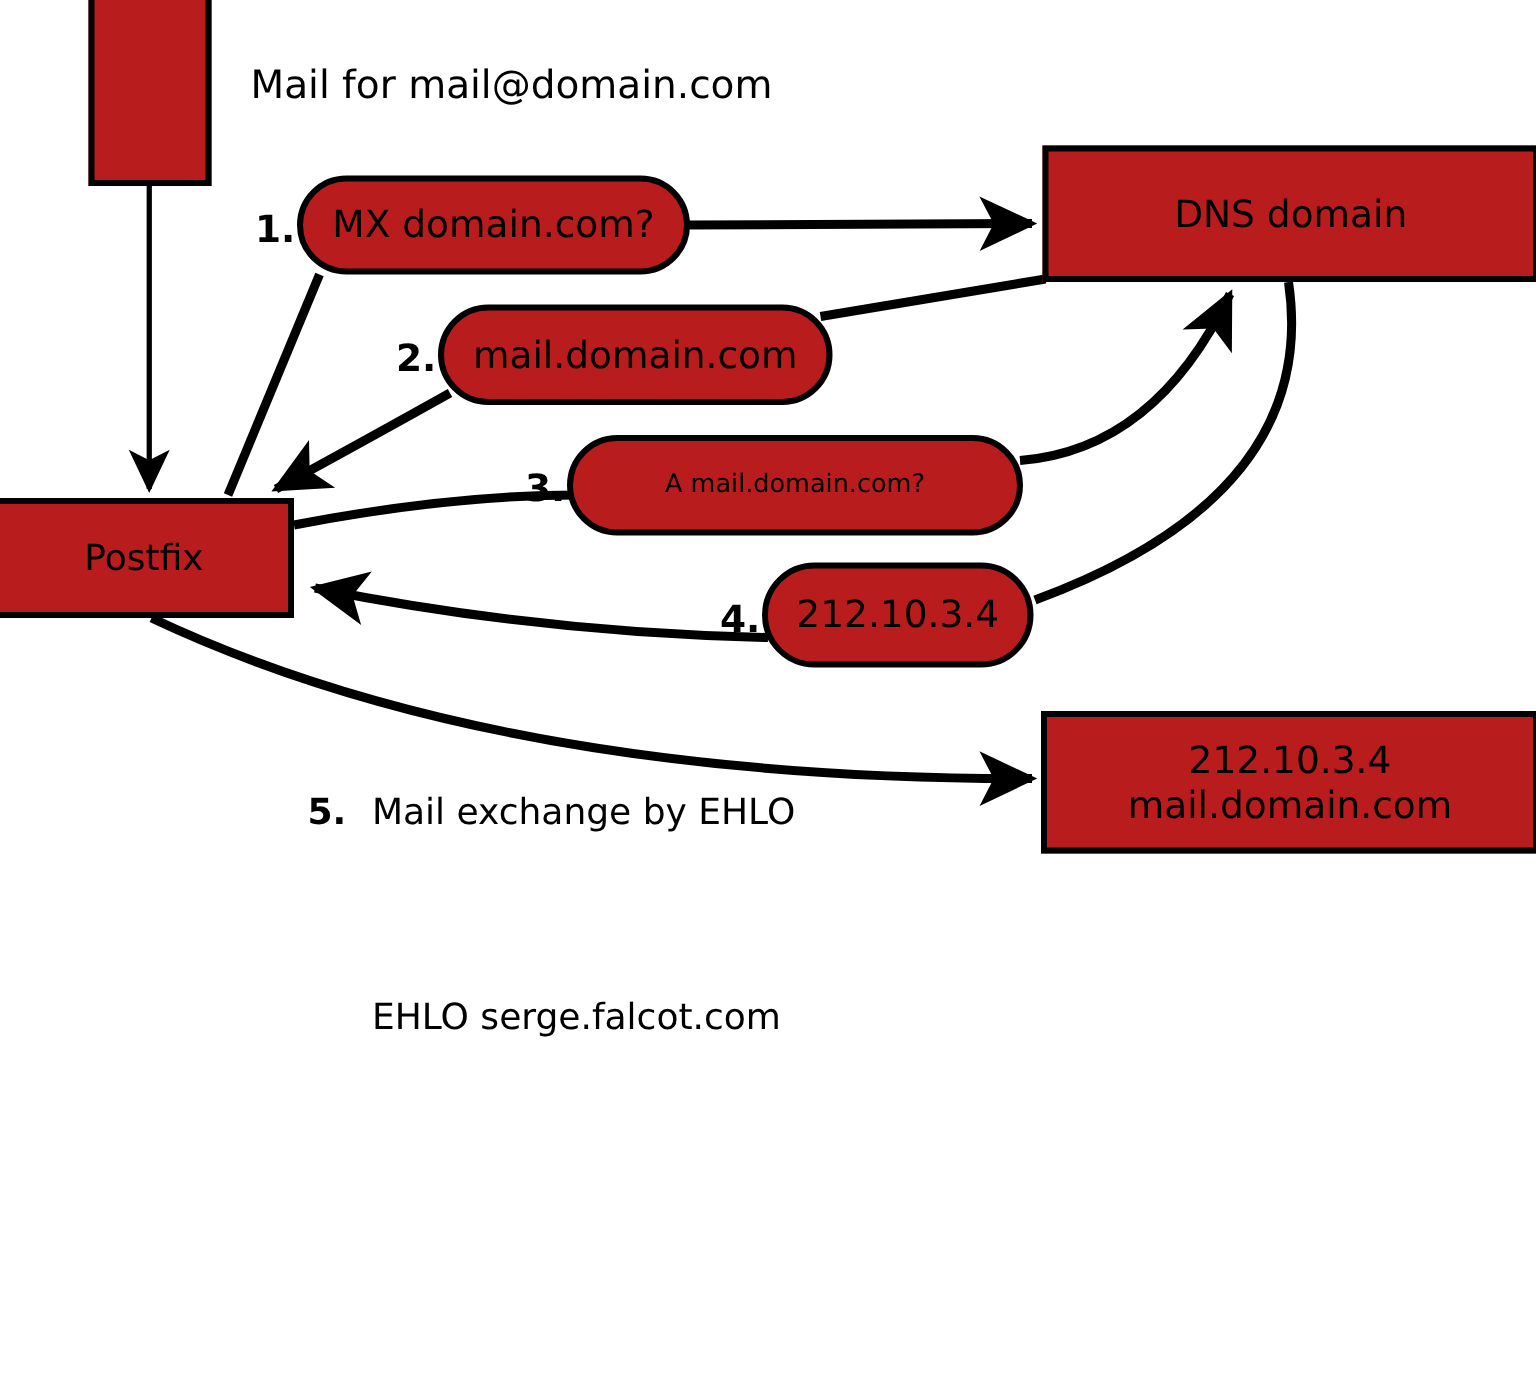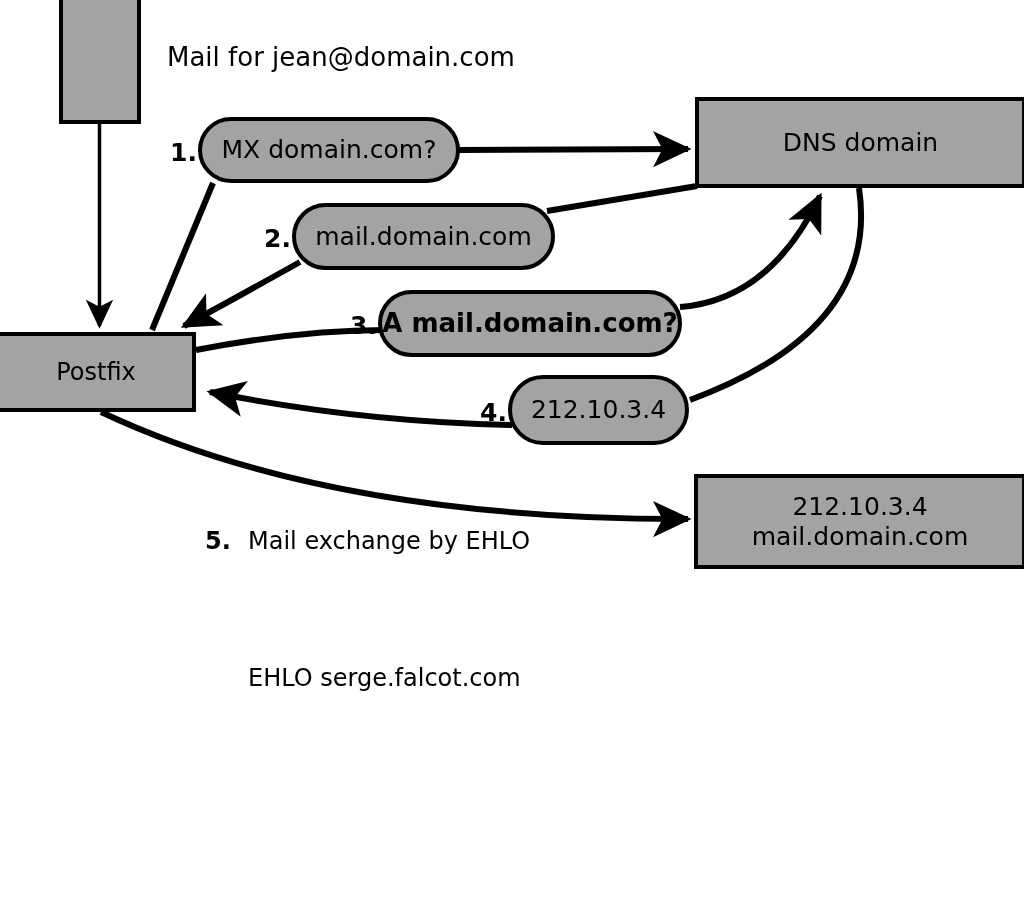--- a/index.html
+++ b/index.html
@@ -24,21 +24,21 @@
   svg.layer {
     position: absolute;
     left: 0; top: 0;
     width: 1024px;
     height: 919px;
     pointer-events: none;
   }
   .node {
     position: absolute;
     box-sizing: border-box;
-    background: #a3a3a3;
+    background: #b91c1c;
     border: 4px solid #000000;
     display: flex;
     flex-direction: column;
     align-items: center;
     justify-content: center;
     text-align: center;
     line-height: 1.18;
   }
   .node.rect { border-radius: 0; }
   .node.bubble { border-radius: 999px; }
@@ -139,30 +139,30 @@
   <div class="node bubble" id="bubble-1" style="left:198px; top:117px; width:262px; height:66px; font-size:25px;">
     <span class="node-line">MX domain.com?</span>
   </div>
 
   <div class="step-num" style="left:264px; top:224px; font-size:25px;">2.</div>
   <div class="node bubble" id="bubble-2" style="left:292px; top:203px; width:263px; height:67px; font-size:25px;">
     <span class="node-line">mail.domain.com</span>
   </div>
 
   <div class="step-num" style="left:350px; top:311px; font-size:25px;">3.</div>
-  <div class="node bubble" id="bubble-3" style="left:378px; top:290px; width:304px; height:67px; font-size:26px;font-weight:bold;">
+  <div class="node bubble" id="bubble-3" style="left:378px; top:290px; width:304px; height:67px; font-size:17px;">
     <span class="node-line">A mail.domain.com?</span>
   </div>
 
   <div class="step-num" style="left:480px; top:398px; font-size:25px;">4.</div>
   <div class="node bubble" id="bubble-4" style="left:508px; top:375px; width:181px; height:70px; font-size:25px;">
     <span class="node-line">212.10.3.4</span>
   </div>
 
-  <div class="txt" id="title-label">Mail for jean@domain.com</div>
+  <div class="txt" id="title-label">Mail for mail@domain.com</div>
 
   <div class="txt" id="smtp-step-label">5.</div>
   <div class="txt" id="smtp-step-text">Mail exchange by EHLO</div>
 
   <div id="transcript">
     <span class="line">EHLO serge.falcot.com</span>
     
     
     
     

